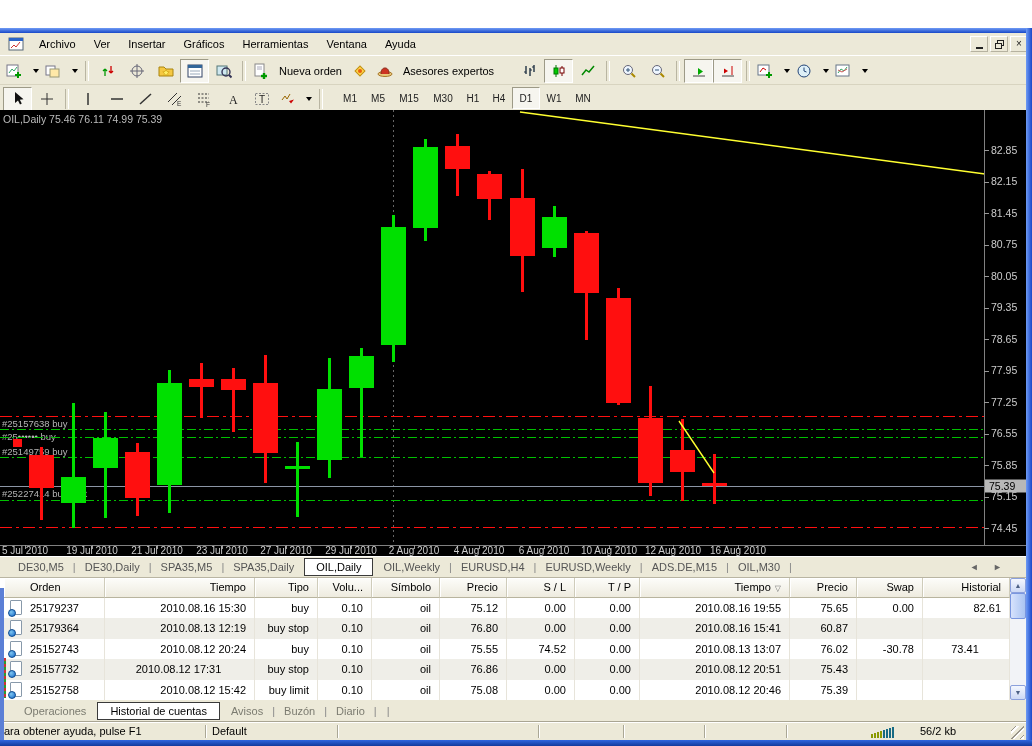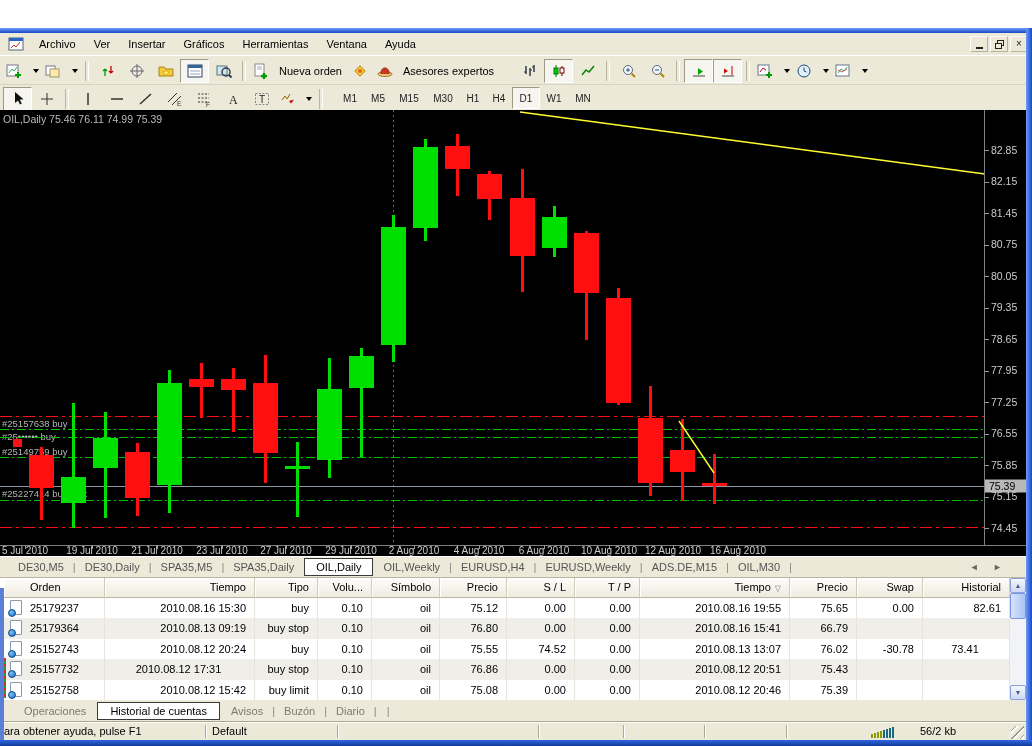--- a/index.html
+++ b/index.html
@@ -522,29 +522,29 @@
           <div class="td" style="width: 67px; text-align: right;">75.12</div>
           <div class="td" style="width: 68px; text-align: right;">0.00</div>
           <div class="td" style="width: 65px; text-align: right;">0.00</div>
           <div class="td" style="width: 150px; text-align: right;">2010.08.16 19:55</div>
           <div class="td" style="width: 67px; text-align: right;">75.65</div>
           <div class="td" style="width: 66px; text-align: right;">0.00</div>
           <div class="td" style="width: 87px; text-align: right;">82.61</div>
         </div>
         <div class="tr alt">
           <div class="td" style="width: 101px; text-align: left;"><span class="doc"></span>25179364</div>
-          <div class="td" style="width: 150px; text-align: right;">2010.08.13 09:19</div>
+          <div class="td" style="width: 150px; text-align: right;">2010.08.13 12:19</div>
           <div class="td" style="width: 63px; text-align: right;">buy stop</div>
           <div class="td" style="width: 54px; text-align: right;">0.10</div>
           <div class="td" style="width: 68px; text-align: right;">oil</div>
           <div class="td" style="width: 67px; text-align: right;">76.80</div>
           <div class="td" style="width: 68px; text-align: right;">0.00</div>
           <div class="td" style="width: 65px; text-align: right;">0.00</div>
           <div class="td" style="width: 150px; text-align: right;">2010.08.16 15:41</div>
-          <div class="td" style="width: 67px; text-align: right;">66.79</div>
+          <div class="td" style="width: 67px; text-align: right;">60.87</div>
           <div class="td" style="width: 66px; text-align: right;"></div>
           <div class="td" style="width: 87px; text-align: right;"></div>
         </div>
         <div class="tr">
           <div class="td" style="width: 101px; text-align: left;"><span class="doc"></span>25152743</div>
           <div class="td" style="width: 150px; text-align: right;">2010.08.12 20:24</div>
           <div class="td" style="width: 63px; text-align: right;">buy</div>
           <div class="td" style="width: 54px; text-align: right;">0.10</div>
           <div class="td" style="width: 68px; text-align: right;">oil</div>
           <div class="td" style="width: 67px; text-align: right;">75.55</div>

